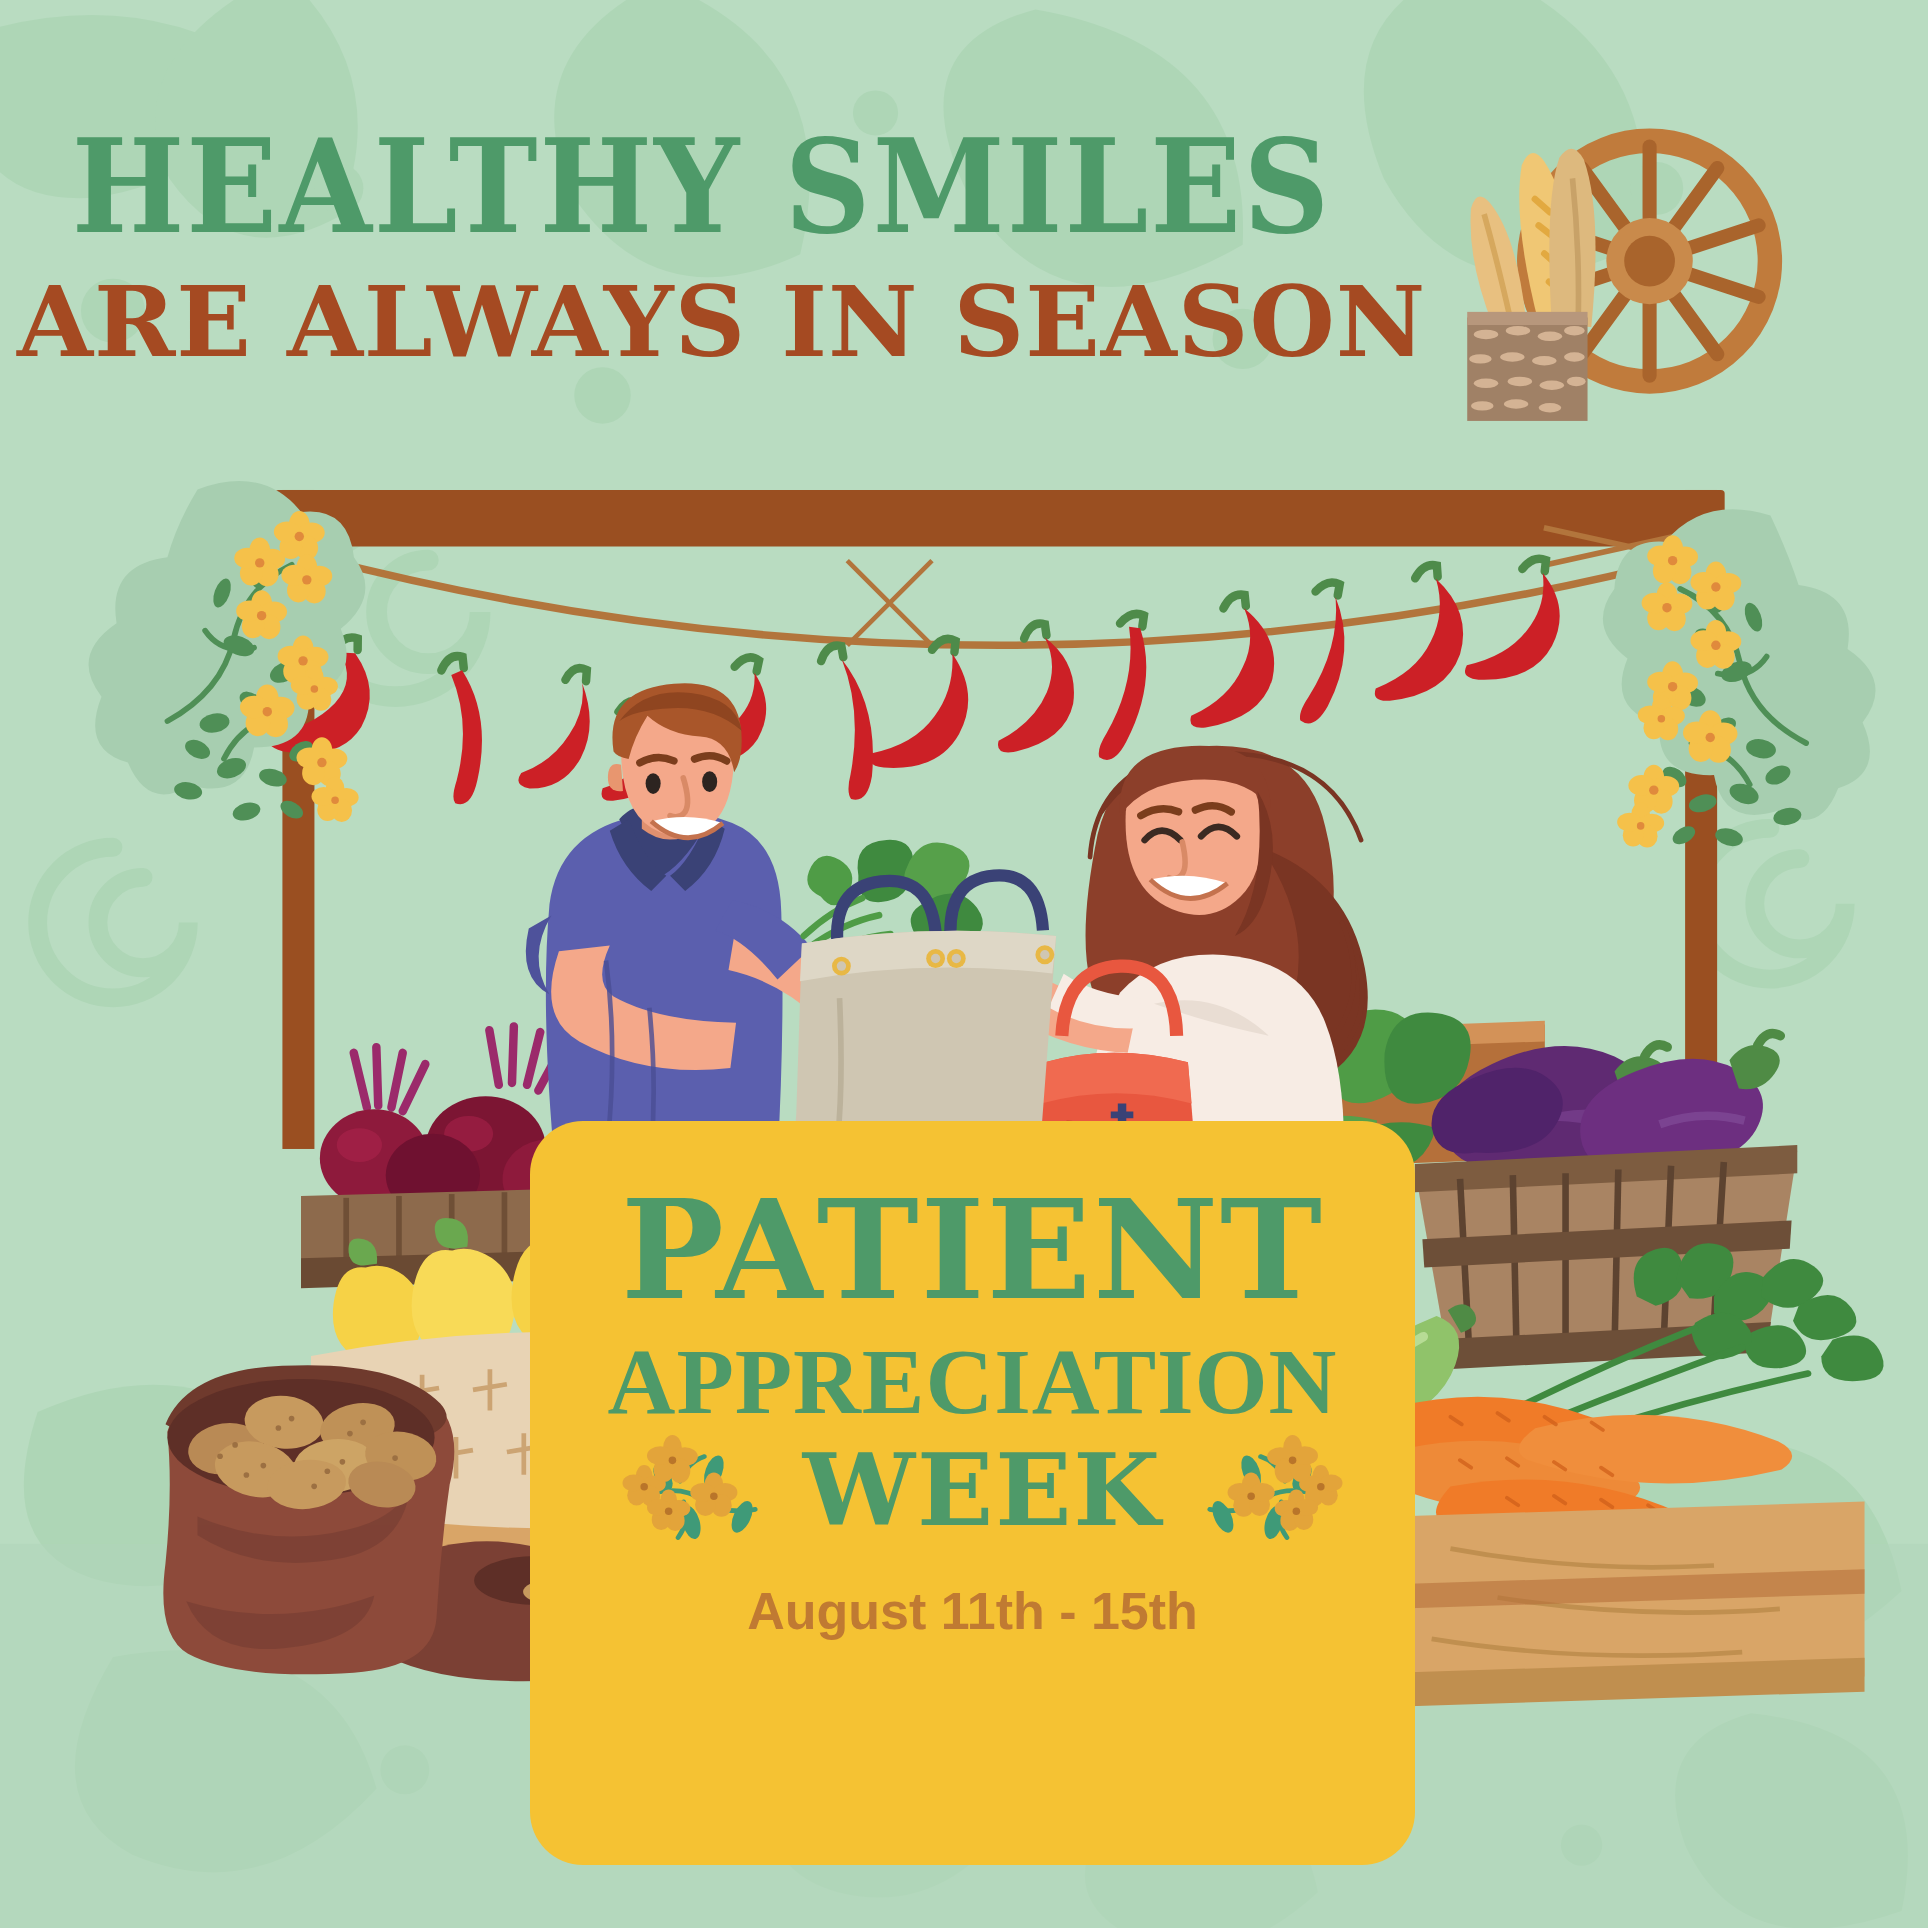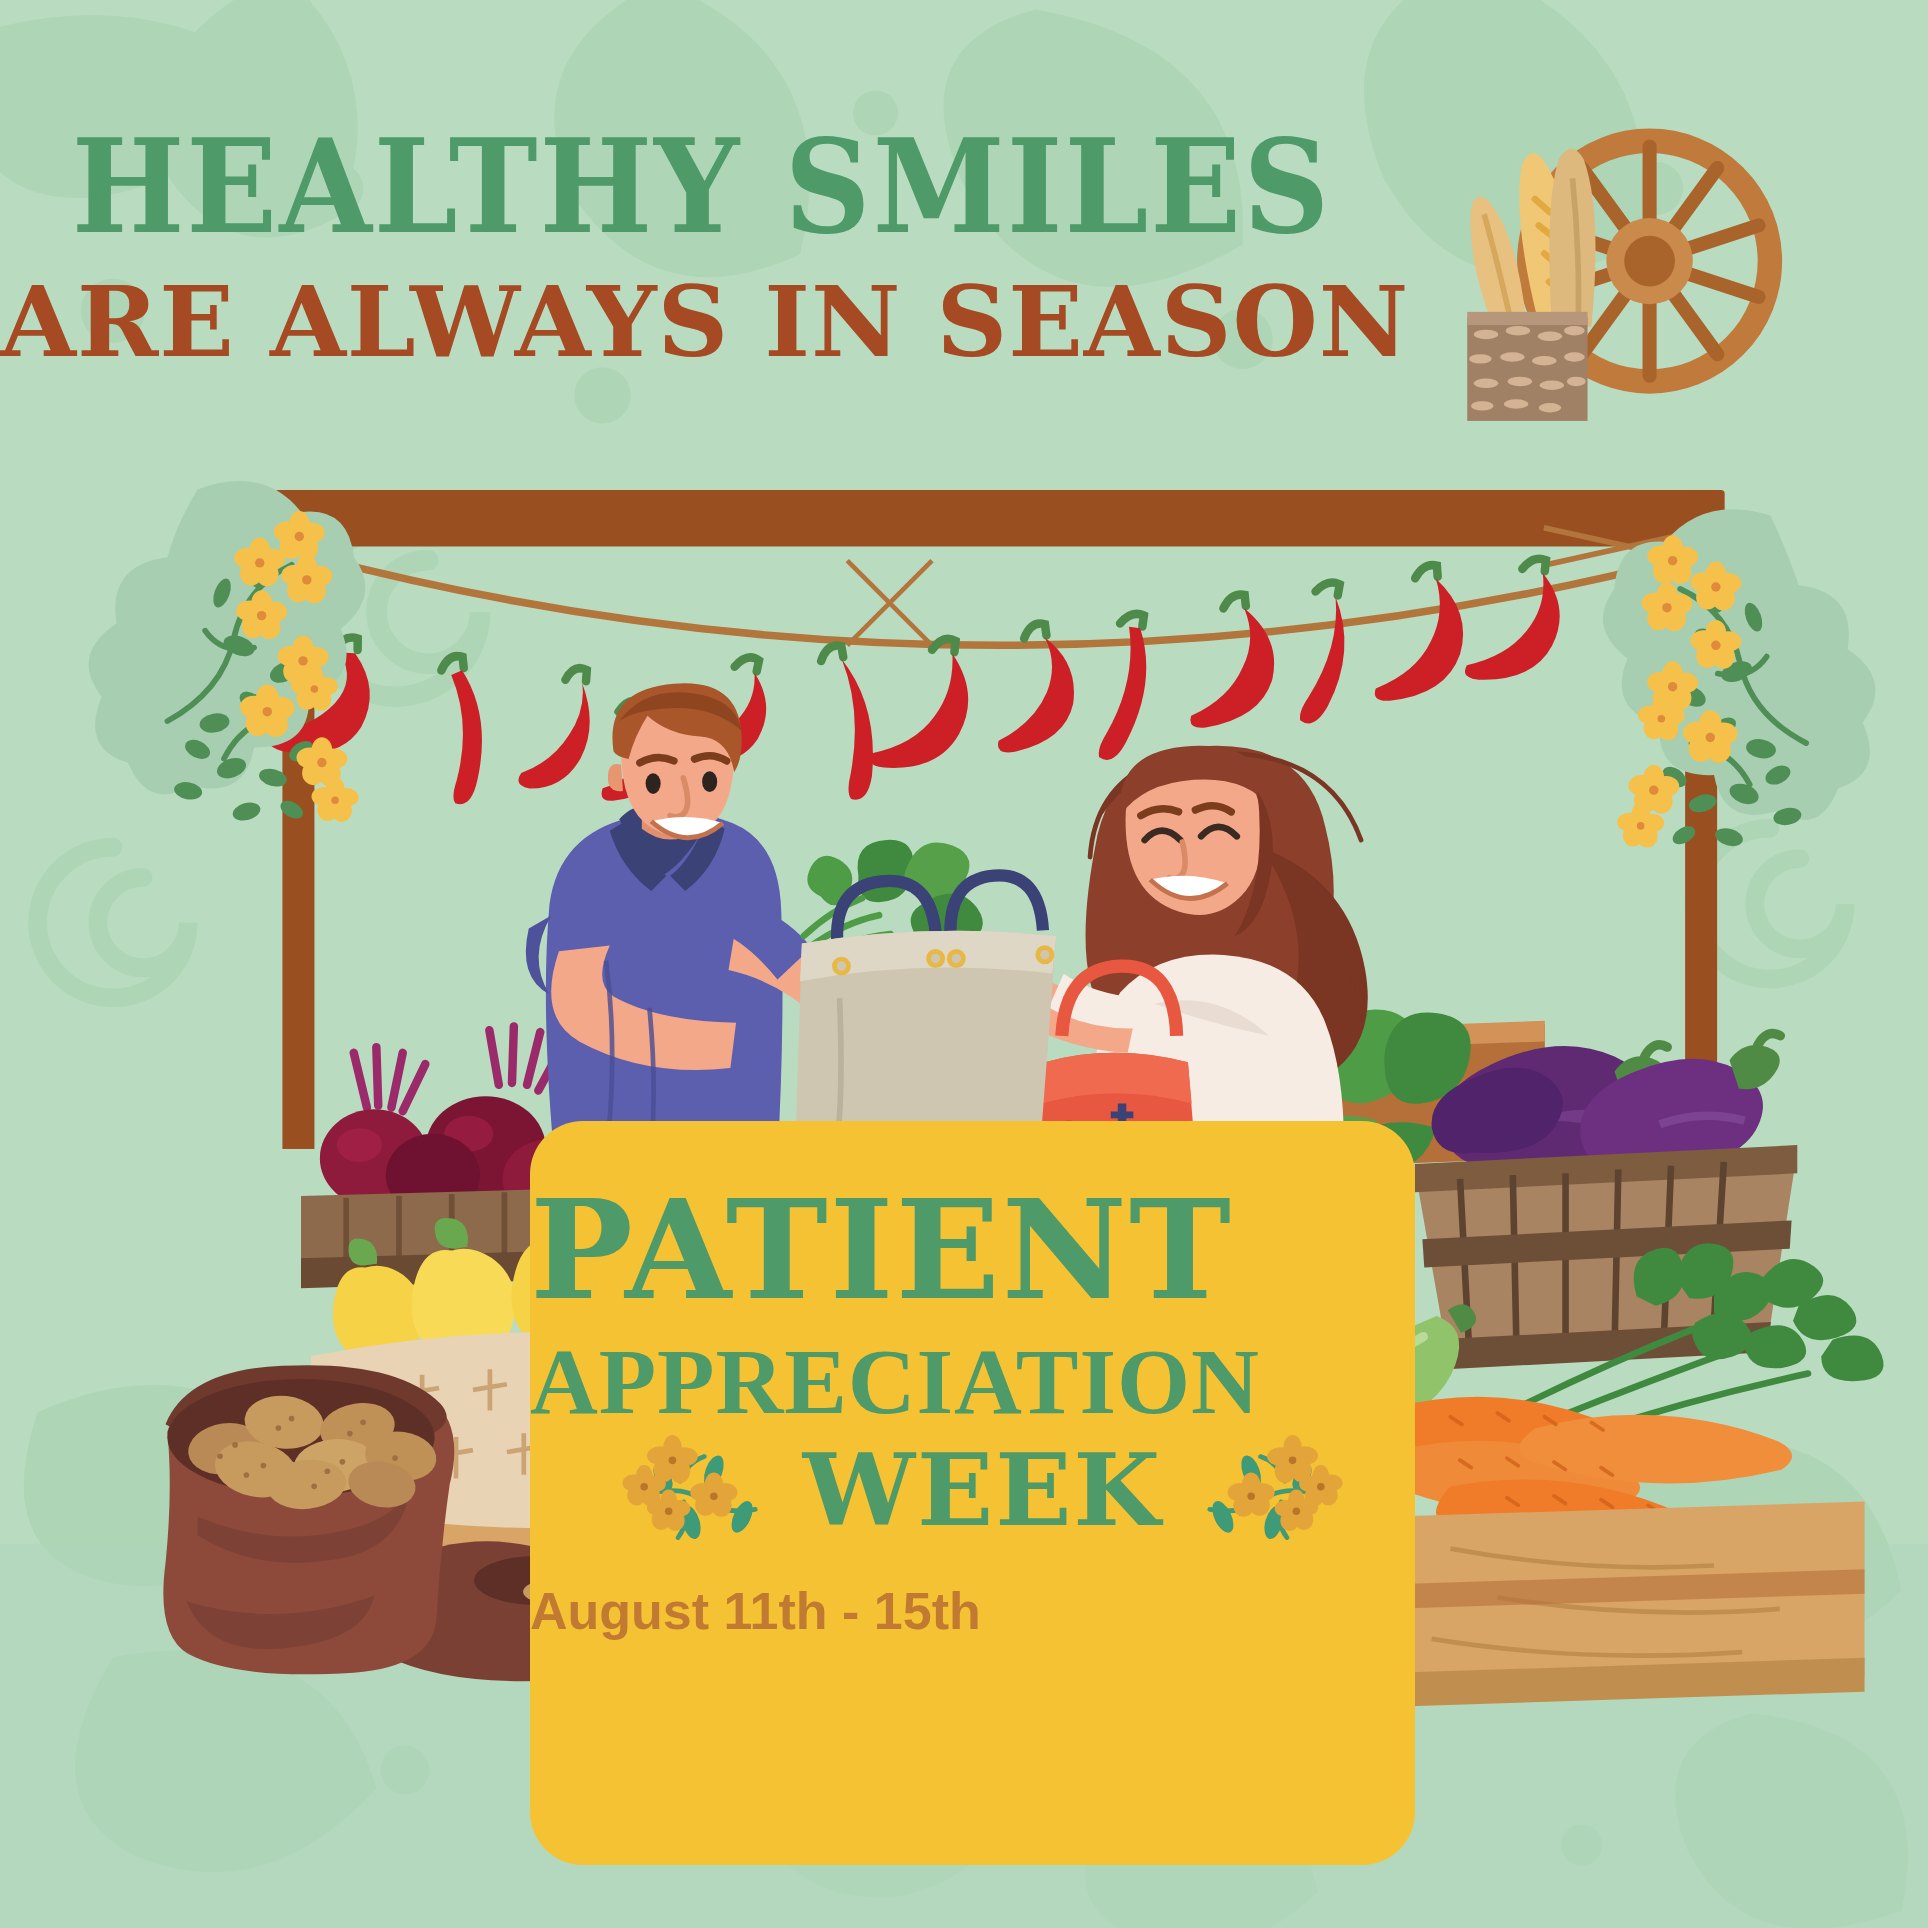--- a/index.html
+++ b/index.html
@@ -50,32 +50,34 @@
   }
   .subheadline {
     font-family: "DejaVu Serif", "Liberation Serif", serif;
     font-weight: 700;
     font-size: 98px;
     letter-spacing: 0.9px;
     color: #a54a22;
     line-height: 1.0;
     margin: 21px 0 0 0;
     white-space: nowrap;
+    padding-left: 17px;
   }
 
   
   .card {
     position: absolute;
     left: 530px;
     top: 1121px;
     width: 885px;
     height: 744px;
     background: #f5c233;
     border-radius: 53px;
     z-index: 40;
+    text-align: center;
     box-sizing: border-box;
     padding-top: 62px;
   }
   .card-line1 {
     font-family: "DejaVu Serif", "Liberation Serif", serif;
     font-weight: 700;
     font-size: 137px;
     color: #4e9a69;
     letter-spacing: 1.9px;
     line-height: .98;

